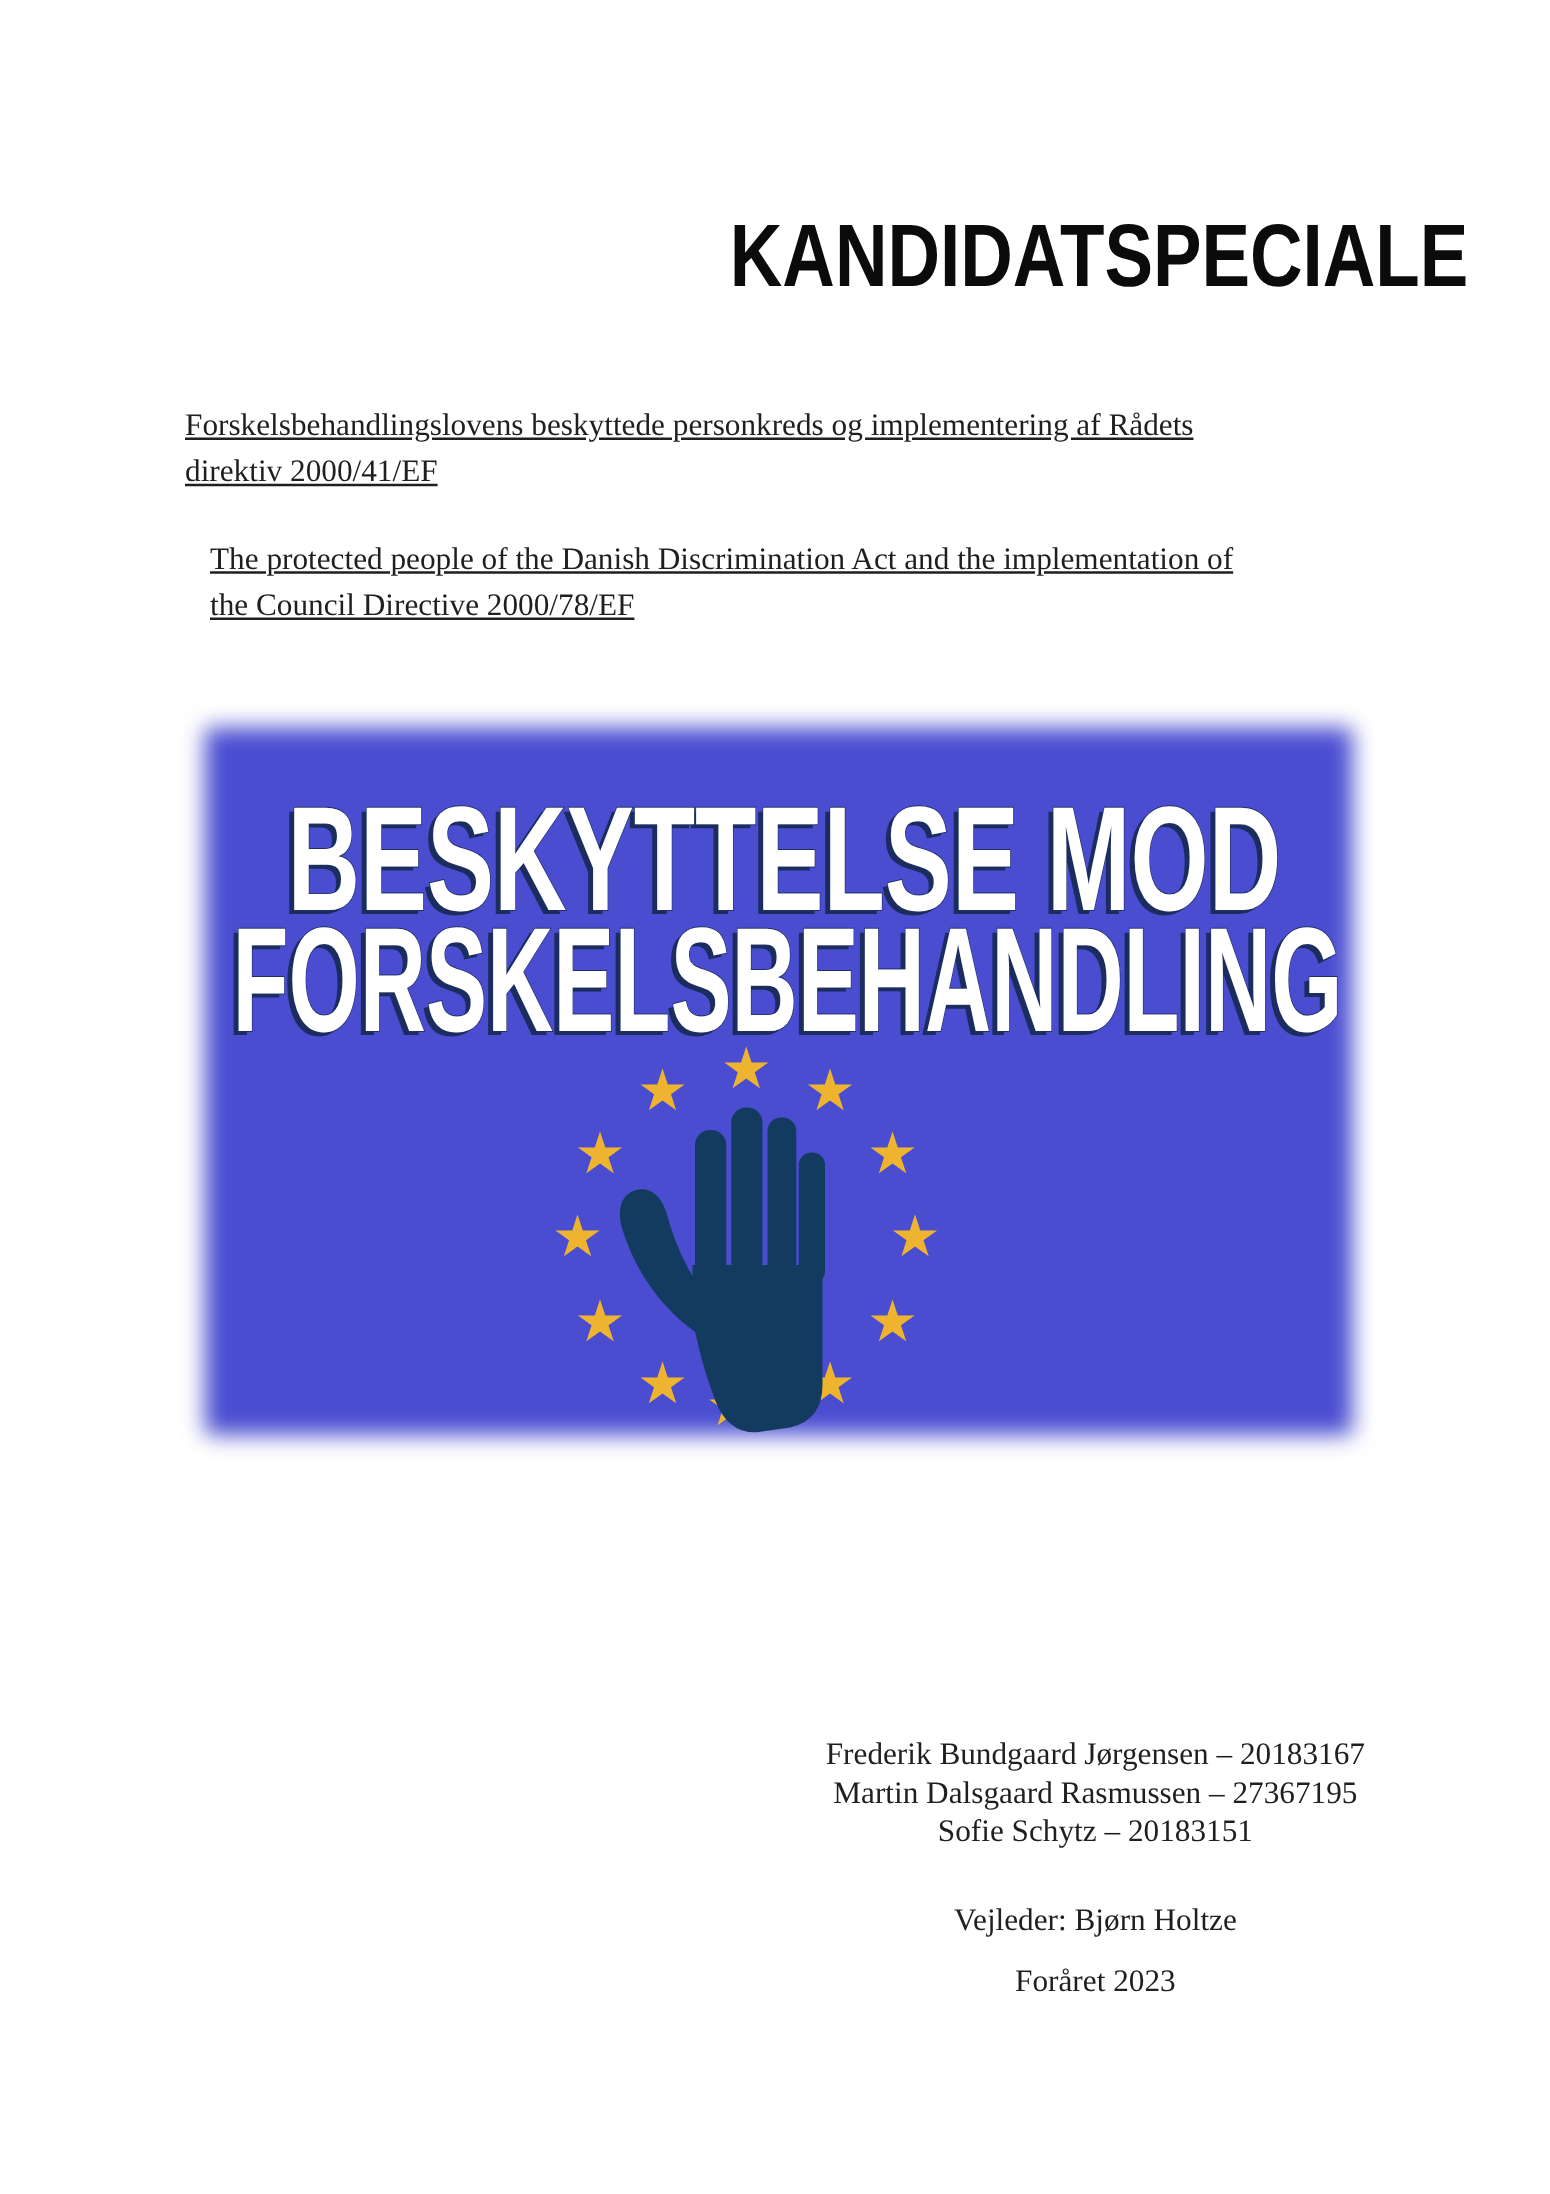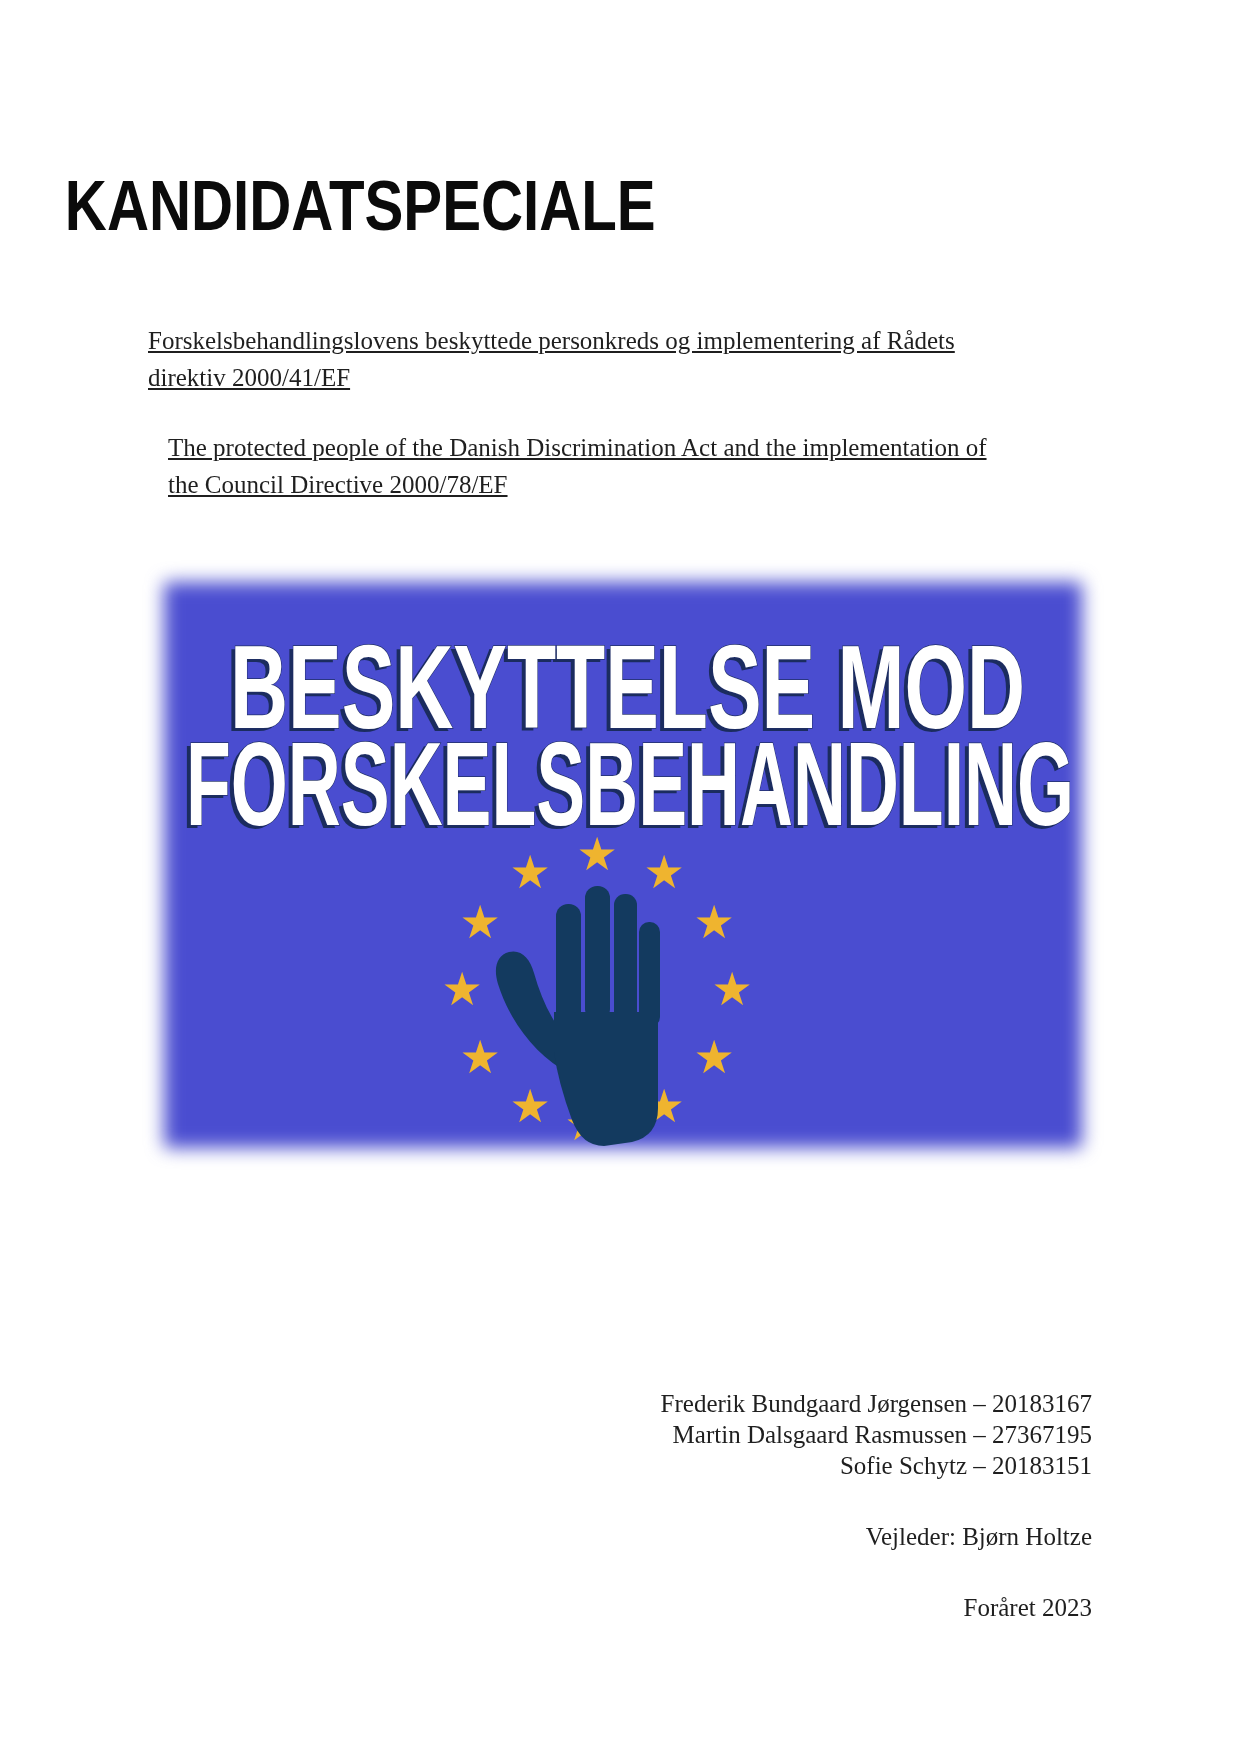--- a/index.html
+++ b/index.html
@@ -13,21 +13,21 @@
     overflow: hidden;
   }
 
   
   .title {
     position: absolute;
     top: 166px;
     left: 0;
     width: 100%;
     margin: 0;
-    text-align: left;
+    text-align: right;
     font-family: "Liberation Sans", sans-serif;
     font-weight: bold;
     font-size: 71px;
     line-height: 80px;
     color: #0b0b0b;
     white-space: nowrap;
   }
   .title-inner { display: inline-block; transform: scaleX(0.82); transform-origin: center; }
 
   
@@ -78,27 +78,27 @@
     font-family: "DejaVu Sans", sans-serif;
   }
   .hand { position: absolute; left: 312px; top: 308px; }
   .hand path, .hand rect { fill: #133a5f; }
 
   
   .footer {
     position: absolute;
     top: 1388px;
     right: 148px;
-    text-align: right;
+    text-align: center;
     font-size: 25px;
     line-height: 31px;
     color: #1f1f1f;
   }
   .supervisor { margin-top: 40px; }
-  .term { margin-top: 40px; }
+  .term { margin-top: 18px; }
 </style>
 </head>
 <body>
 
 <div class="page">
 
   <h1 class="title"><span class="title-inner">KANDIDATSPECIALE</span></h1>
 
   <div class="para para-da">
     <div>Forskelsbehandlingslovens beskyttede personkreds og implementering af Rådets</div>

